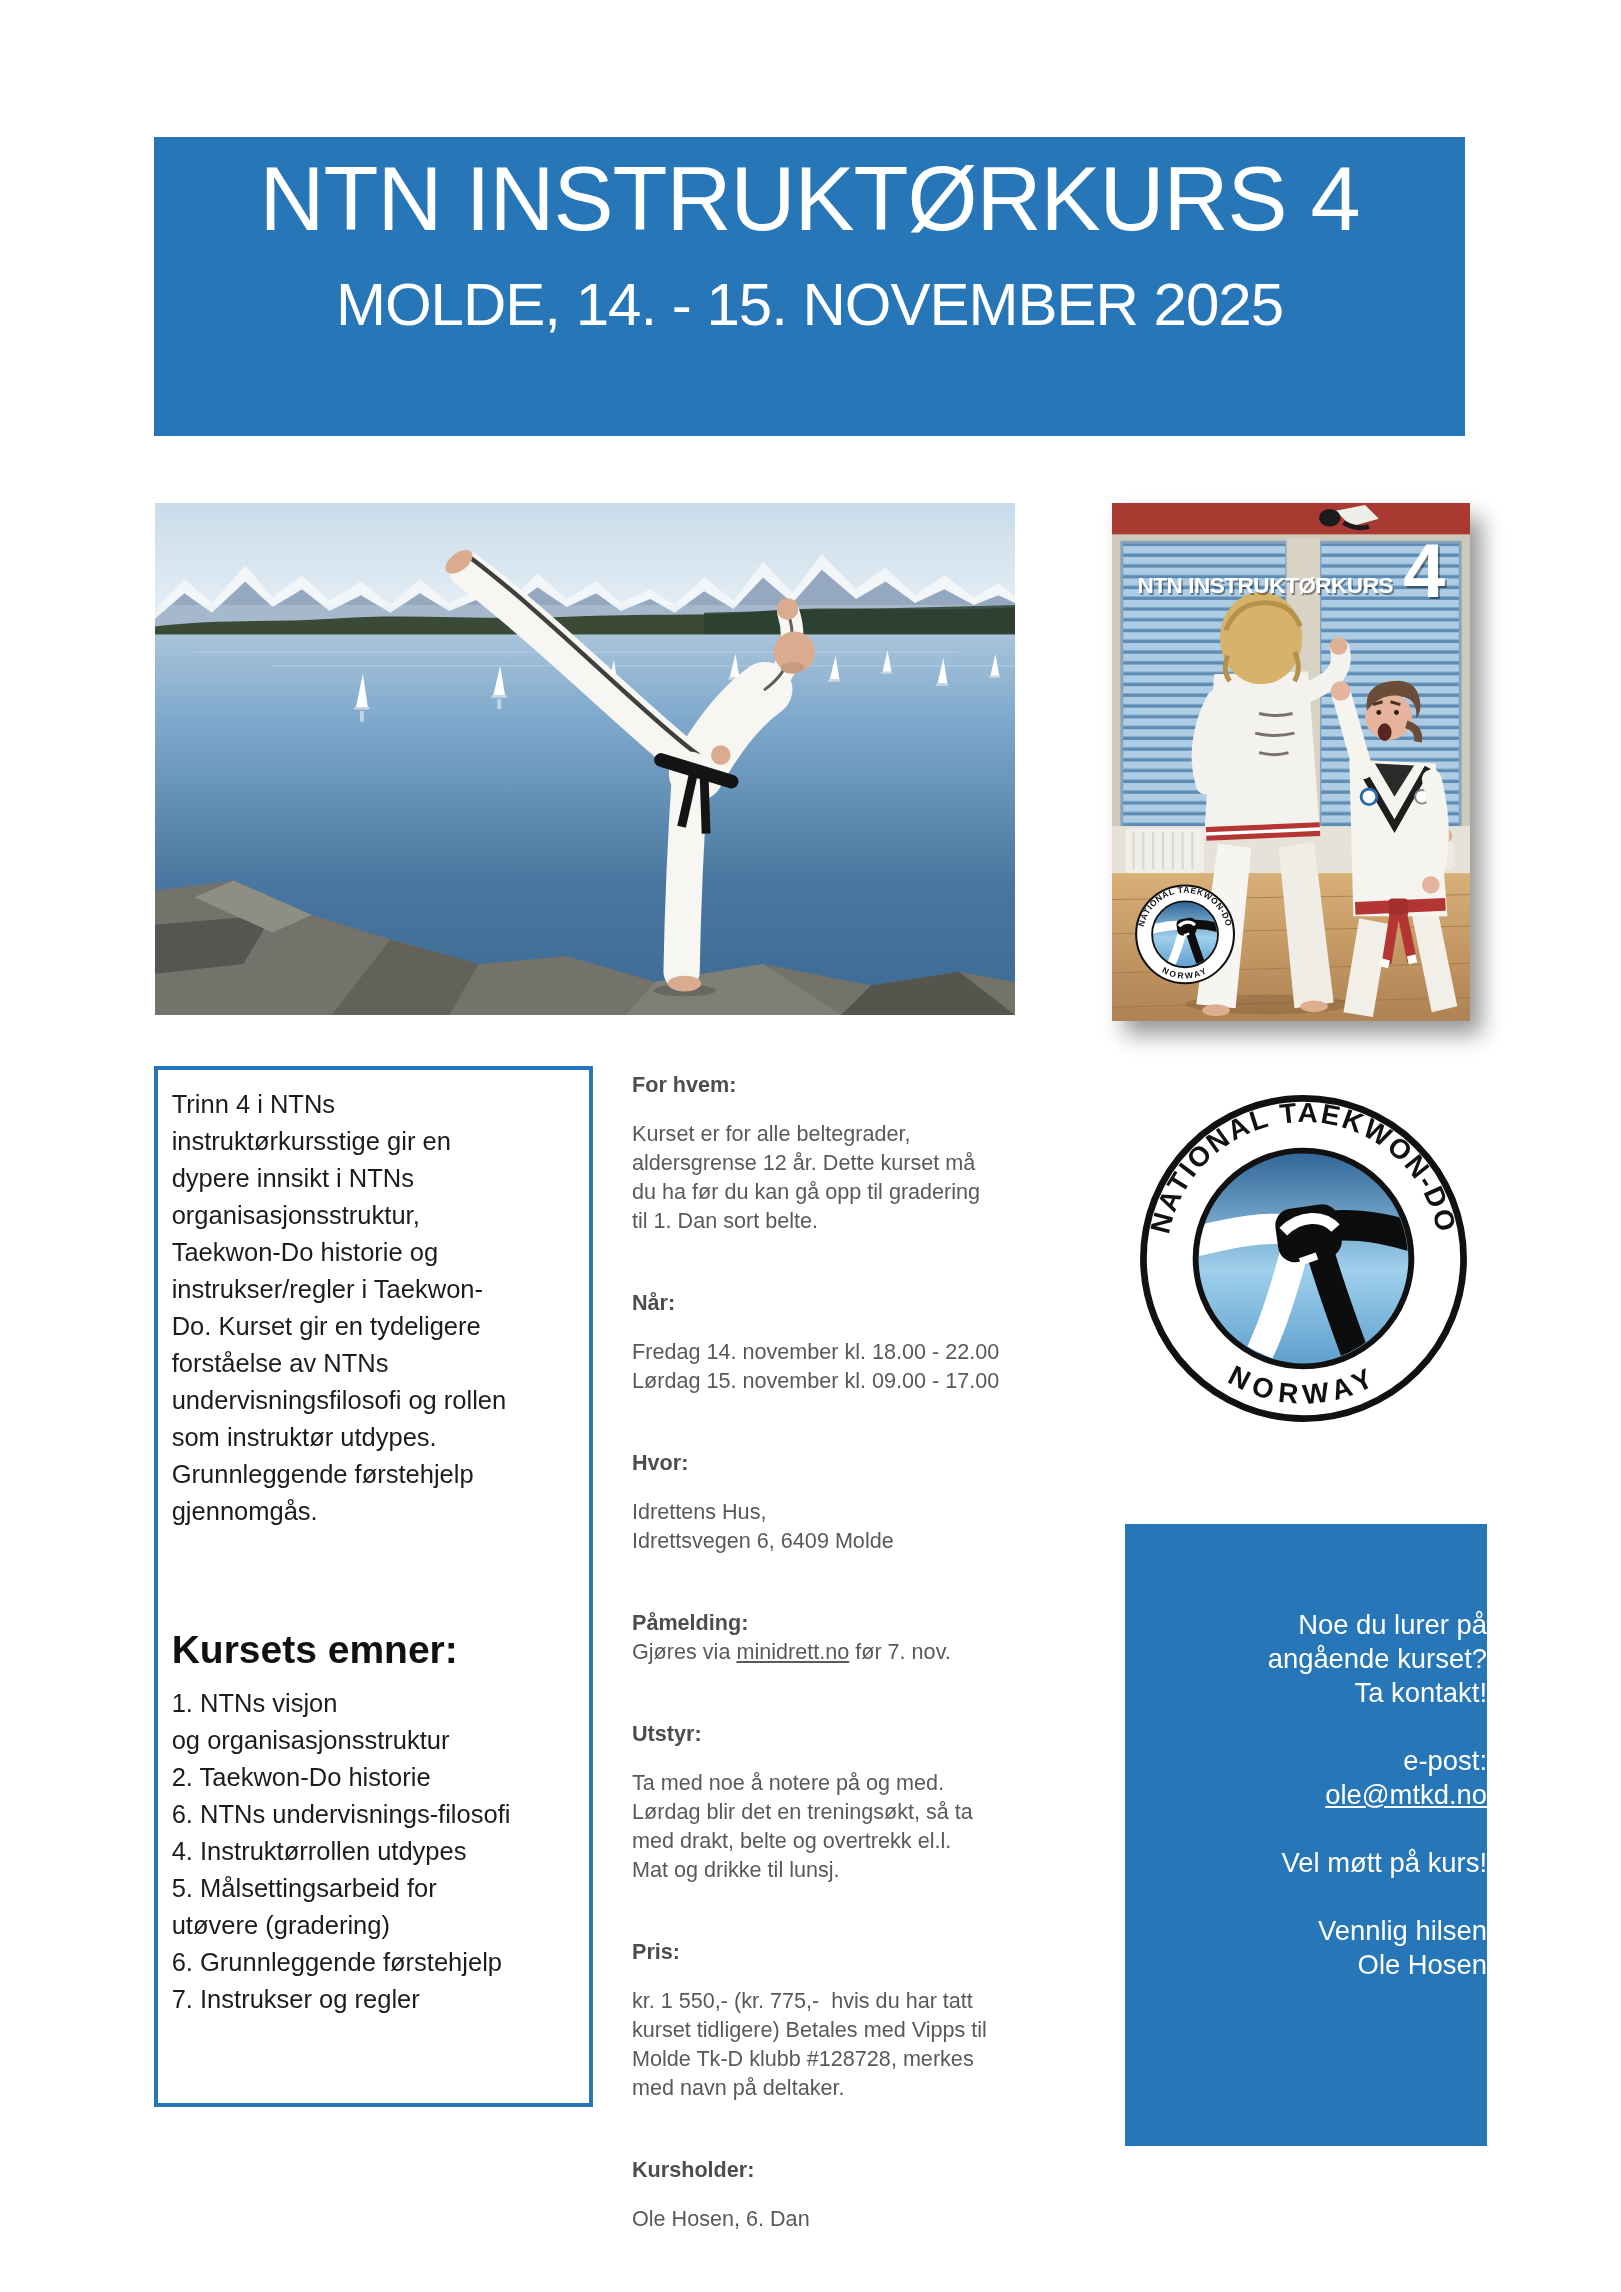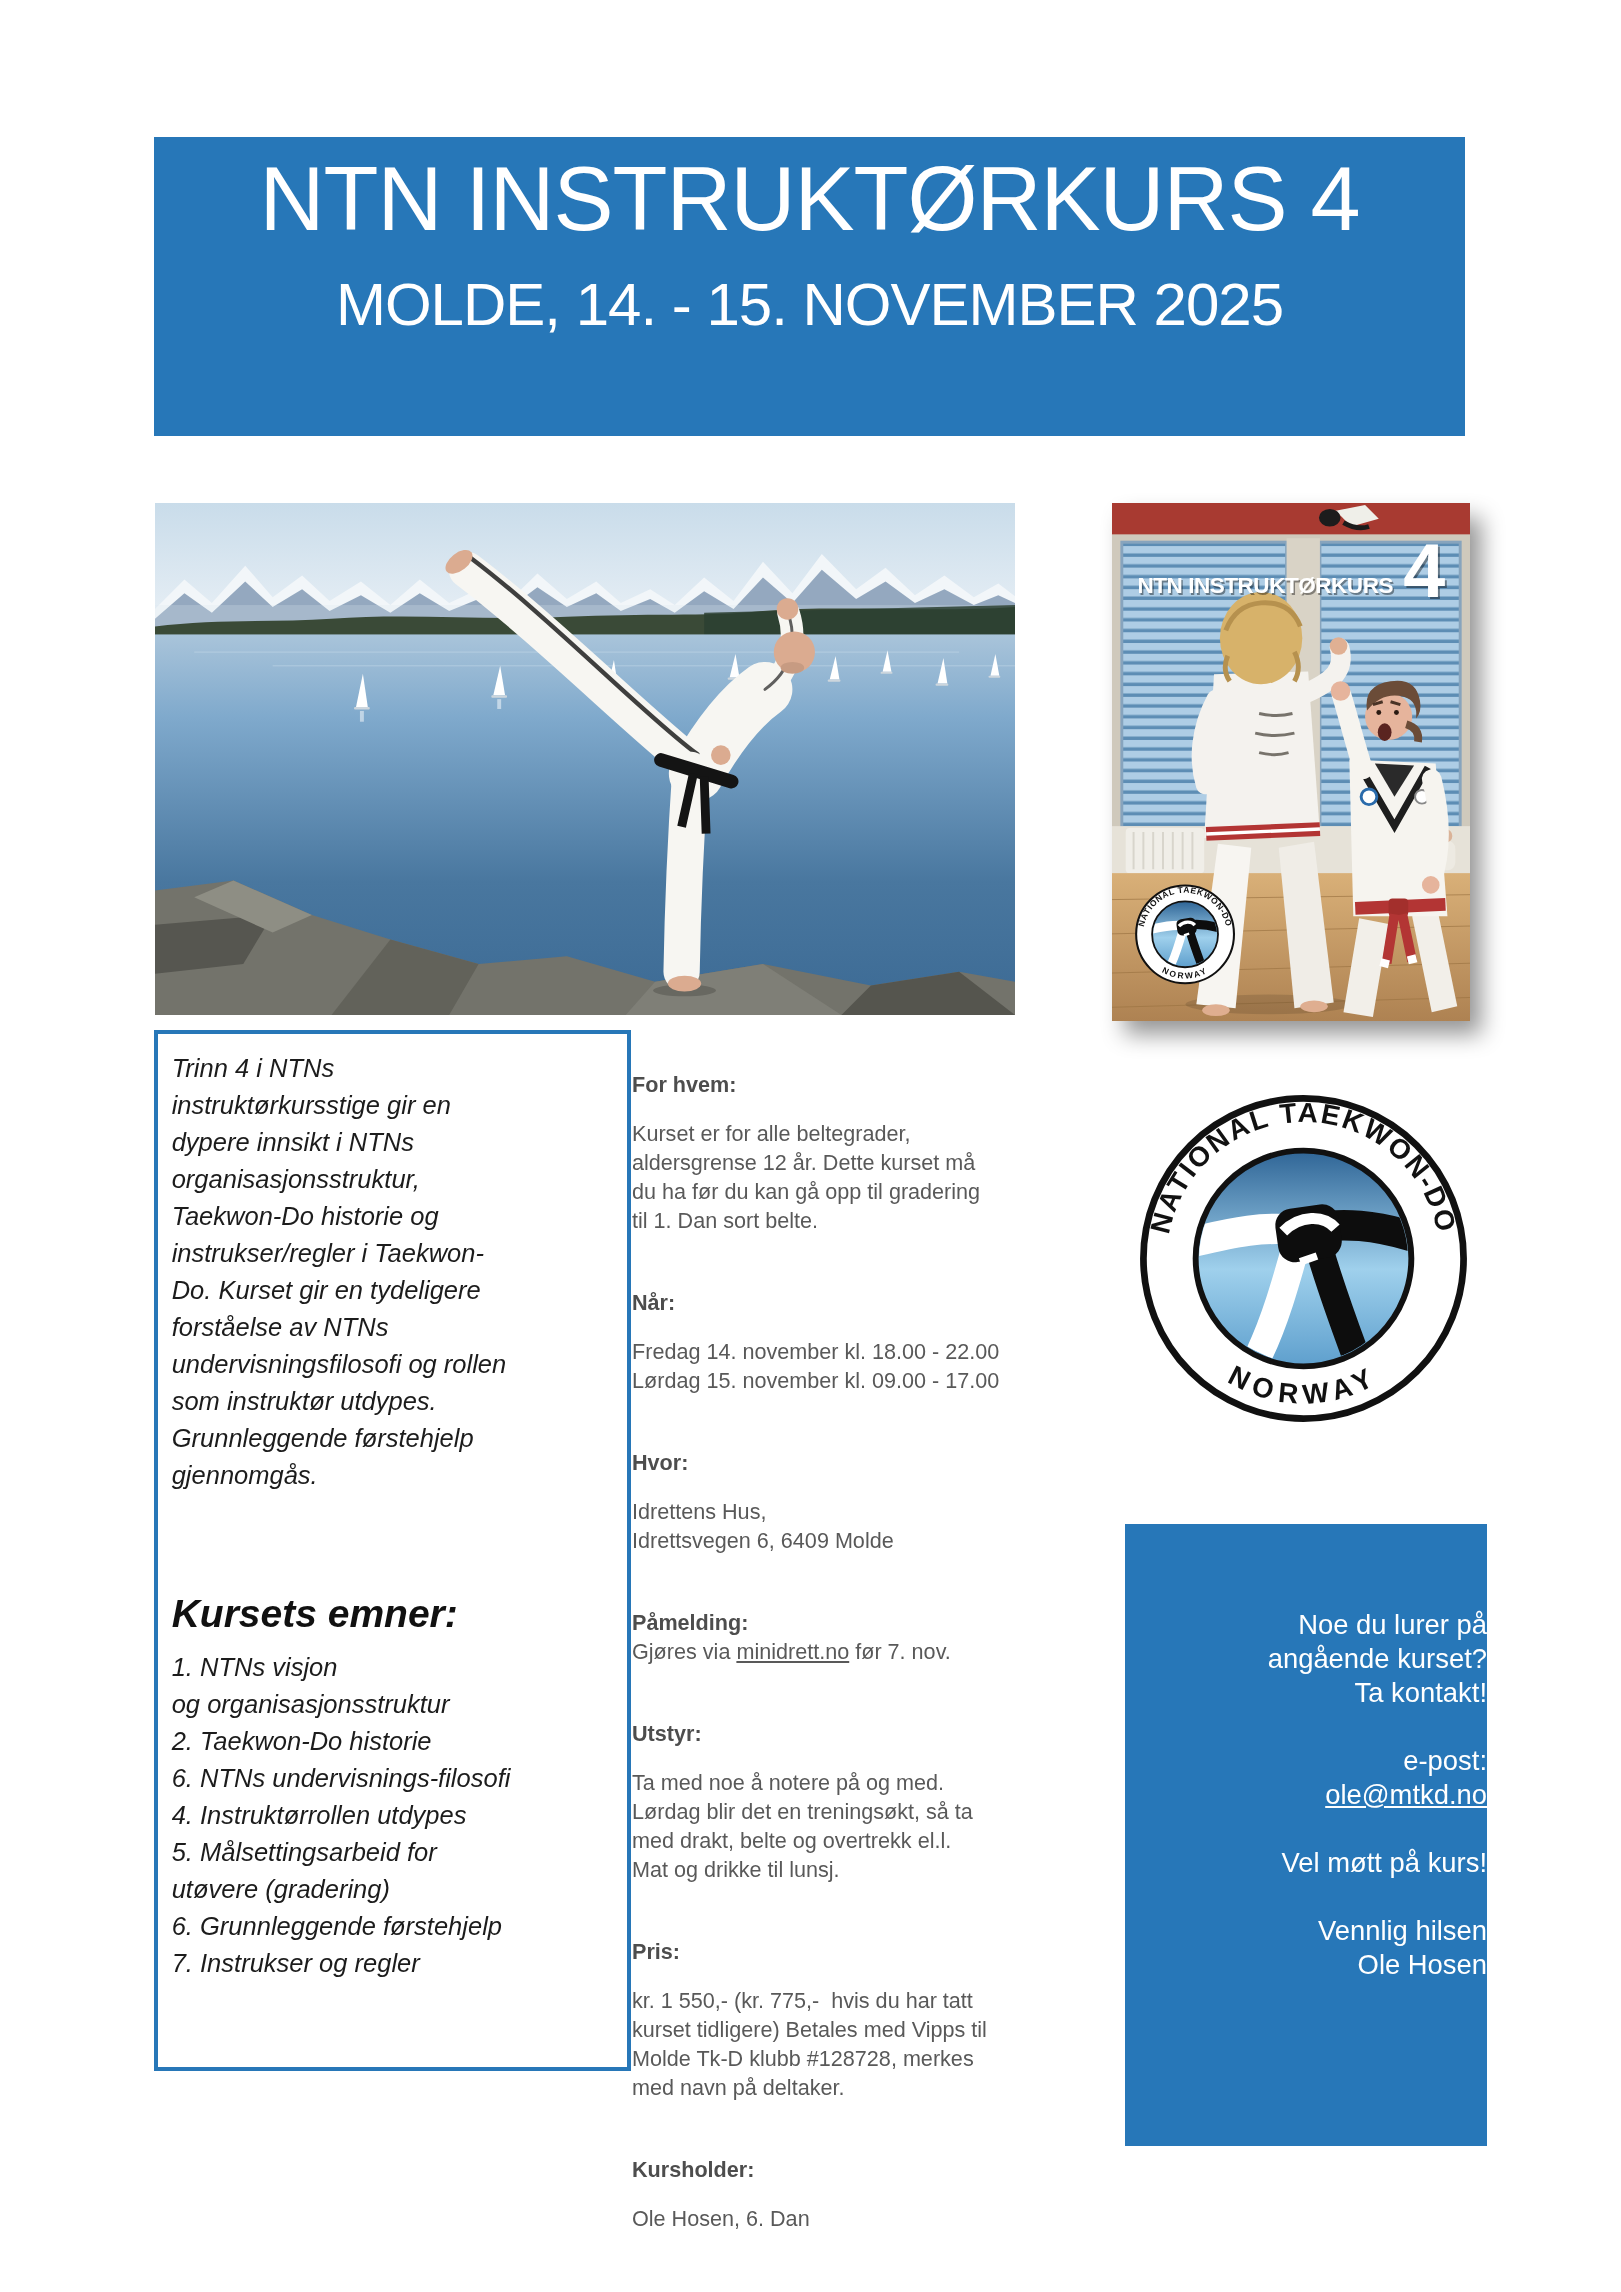--- a/index.html
+++ b/index.html
@@ -15,22 +15,22 @@
   .banner-title{margin-top:14px;font-size:90px;letter-spacing:-1px;line-height:1.08;font-weight:400;}
   .banner-subtitle{margin-top:21.6px;font-size:60px;letter-spacing:-1px;font-weight:400;}
 
   
   .photo-main{left:155px;top:503px;width:860px;height:512px;}
   .photo-main svg,.poster svg.scene{display:block;width:100%;height:100%;}
   .poster{left:1112px;top:503px;width:358px;height:518px;
           box-shadow:11.8px 13.7px 21.6px rgba(0,0,0,.42);}
 
   
-  .intro-box{left:154px;top:1030px;width:477px;height:1041px;border:4.9px solid var(--blue);
-             padding:15.7px 13.7px;color:var(--dark);font-style:italic;}
+  .intro-box{left:154px;top:1066px;width:439px;height:1041px;border:4.9px solid var(--blue);
+             padding:15.7px 13.7px;color:var(--dark);}
   .intro-text{font-size:25.5px;line-height:37px;white-space:pre-line;}
   .topics-heading{margin-top:98px;font-size:39px;font-weight:bold;color:#111;}
   .topics{list-style:none;margin-top:13.7px;}
   .topics li{font-size:25.5px;line-height:37px;white-space:pre-line;}
 
   
   .details{left:632px;top:1070px;width:472px;color:var(--gray);
            font-size:21.6px;line-height:29px;}
   .details section{margin-bottom:53px;}
   .details h3{font-size:21.6px;line-height:29px;font-weight:bold;color:#4d4d4d;}

